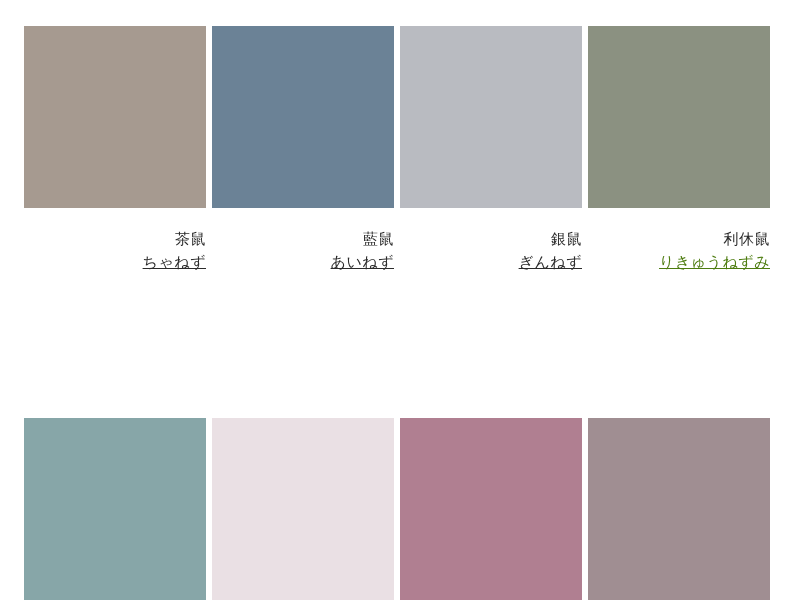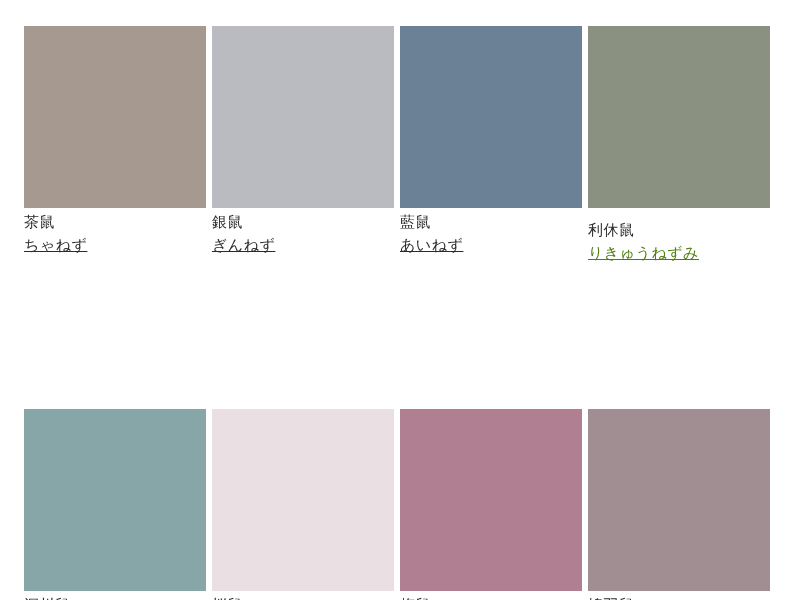--- a/index.html
+++ b/index.html
@@ -49,23 +49,23 @@
   }
 
   .swatch-chip {
     width: 182px;
     height: 182px;
     display: block;
   }
 
   .swatch-caption {
     width: 182px;
-    text-align: left;
+    text-align: right;
     color: #2b2b2b;
-    padding-top: 3px;
+    padding-top: 20px;
   }
 
   .caption-kanji {
     display: block;
     font-size: 15px;
     line-height: 23px;
     letter-spacing: 0.5px;
     color: #2b2b2b;
     white-space: nowrap;
   }
@@ -95,39 +95,39 @@
 
       <div class="swatch-cell">
         <div class="swatch-chip" style="background-color: rgb(166, 154, 144);"></div>
         <div class="swatch-caption">
           <span class="caption-kanji" style="color: rgb(43, 43, 43);">茶鼠</span>
           <span class="caption-kana" style="color: rgb(43, 43, 43);">ちゃねず</span>
         </div>
       </div>
 
       <div class="swatch-cell">
+        <div class="swatch-chip" style="background-color: rgb(107, 130, 150);"></div>
+        <div class="swatch-caption">
+          <span class="caption-kanji" style="color: rgb(43, 43, 43);">藍鼠</span>
+          <span class="caption-kana" style="color: rgb(43, 43, 43);">あいねず</span>
+        </div>
+      </div>
+
+      <div class="swatch-cell">
         <div class="swatch-chip" style="background-color: rgb(185, 187, 193);"></div>
         <div class="swatch-caption">
           <span class="caption-kanji" style="color: rgb(43, 43, 43);">銀鼠</span>
           <span class="caption-kana" style="color: rgb(43, 43, 43);">ぎんねず</span>
         </div>
       </div>
 
       <div class="swatch-cell">
-        <div class="swatch-chip" style="background-color: rgb(107, 130, 150);"></div>
-        <div class="swatch-caption">
-          <span class="caption-kanji" style="color: rgb(43, 43, 43);">藍鼠</span>
-          <span class="caption-kana" style="color: rgb(43, 43, 43);">あいねず</span>
-        </div>
-      </div>
-
-      <div class="swatch-cell">
         <div class="swatch-chip" style="background-color: rgb(139, 145, 129);"></div>
         <div class="swatch-caption">
-          <span class="caption-kanji" style="color: rgb(43, 43, 43); margin-top: 8px;">利休鼠</span>
+          <span class="caption-kanji" style="color: rgb(43, 43, 43);">利休鼠</span>
           <span class="caption-kana" style="color: #4d7c0f;">りきゅうねずみ</span>
         </div>
       </div>
 
     </div>
 
     <div class="row-gap-spacer"></div>
 
     <div class="swatch-row row-2">
 

